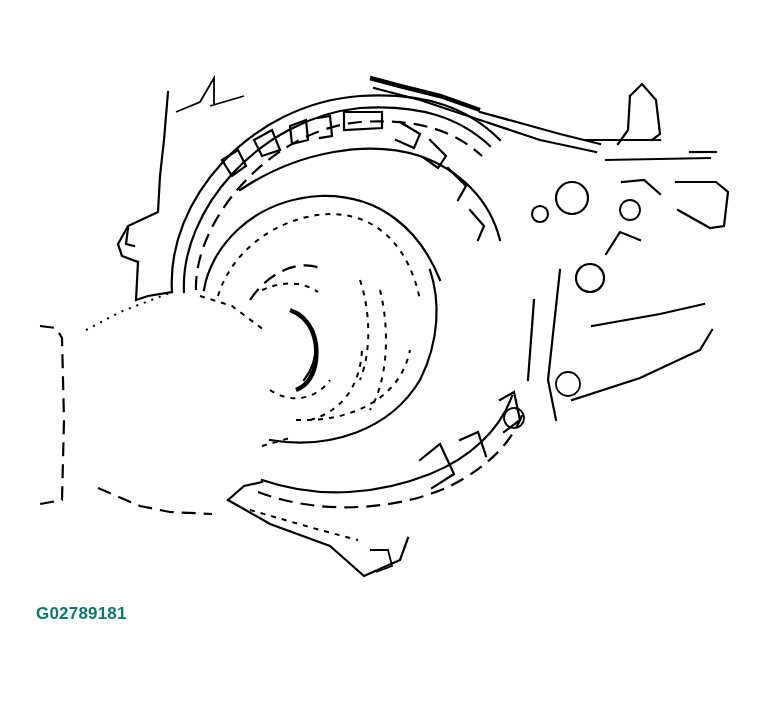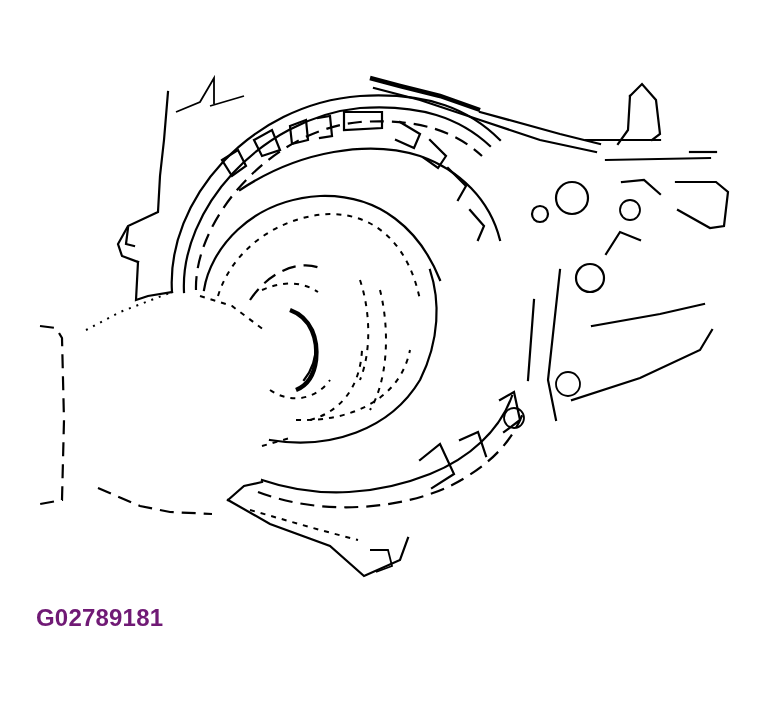--- a/index.html
+++ b/index.html
@@ -23,23 +23,23 @@
     }
     .figure svg {
       width: 768px;
       height: 600px;
       display: block;
     }
     .caption {
       position: absolute;
       left: 36px;
       top: 604px;
-      font-size: 24px;
+      font-size: 17px;
       font-weight: bold;
-      color: #701a75;
+      color: #0f766e;
       letter-spacing: 0.2px;
     }
     .ln { fill: none; stroke: #000; stroke-width: 2.2; stroke-linecap: square; }
     .ln-thin { fill: none; stroke: #000; stroke-width: 1.8; }
     .dash { fill: none; stroke: #000; stroke-width: 2.2; stroke-dasharray: 14 8; }
     .dash-fine { fill: none; stroke: #000; stroke-width: 2; stroke-dasharray: 5 6; }
     .dot { fill: none; stroke: #000; stroke-width: 2; stroke-dasharray: 2 6; }
     .thick { fill: none; stroke: #000; stroke-width: 4.5; }
   </style>
 </head>

